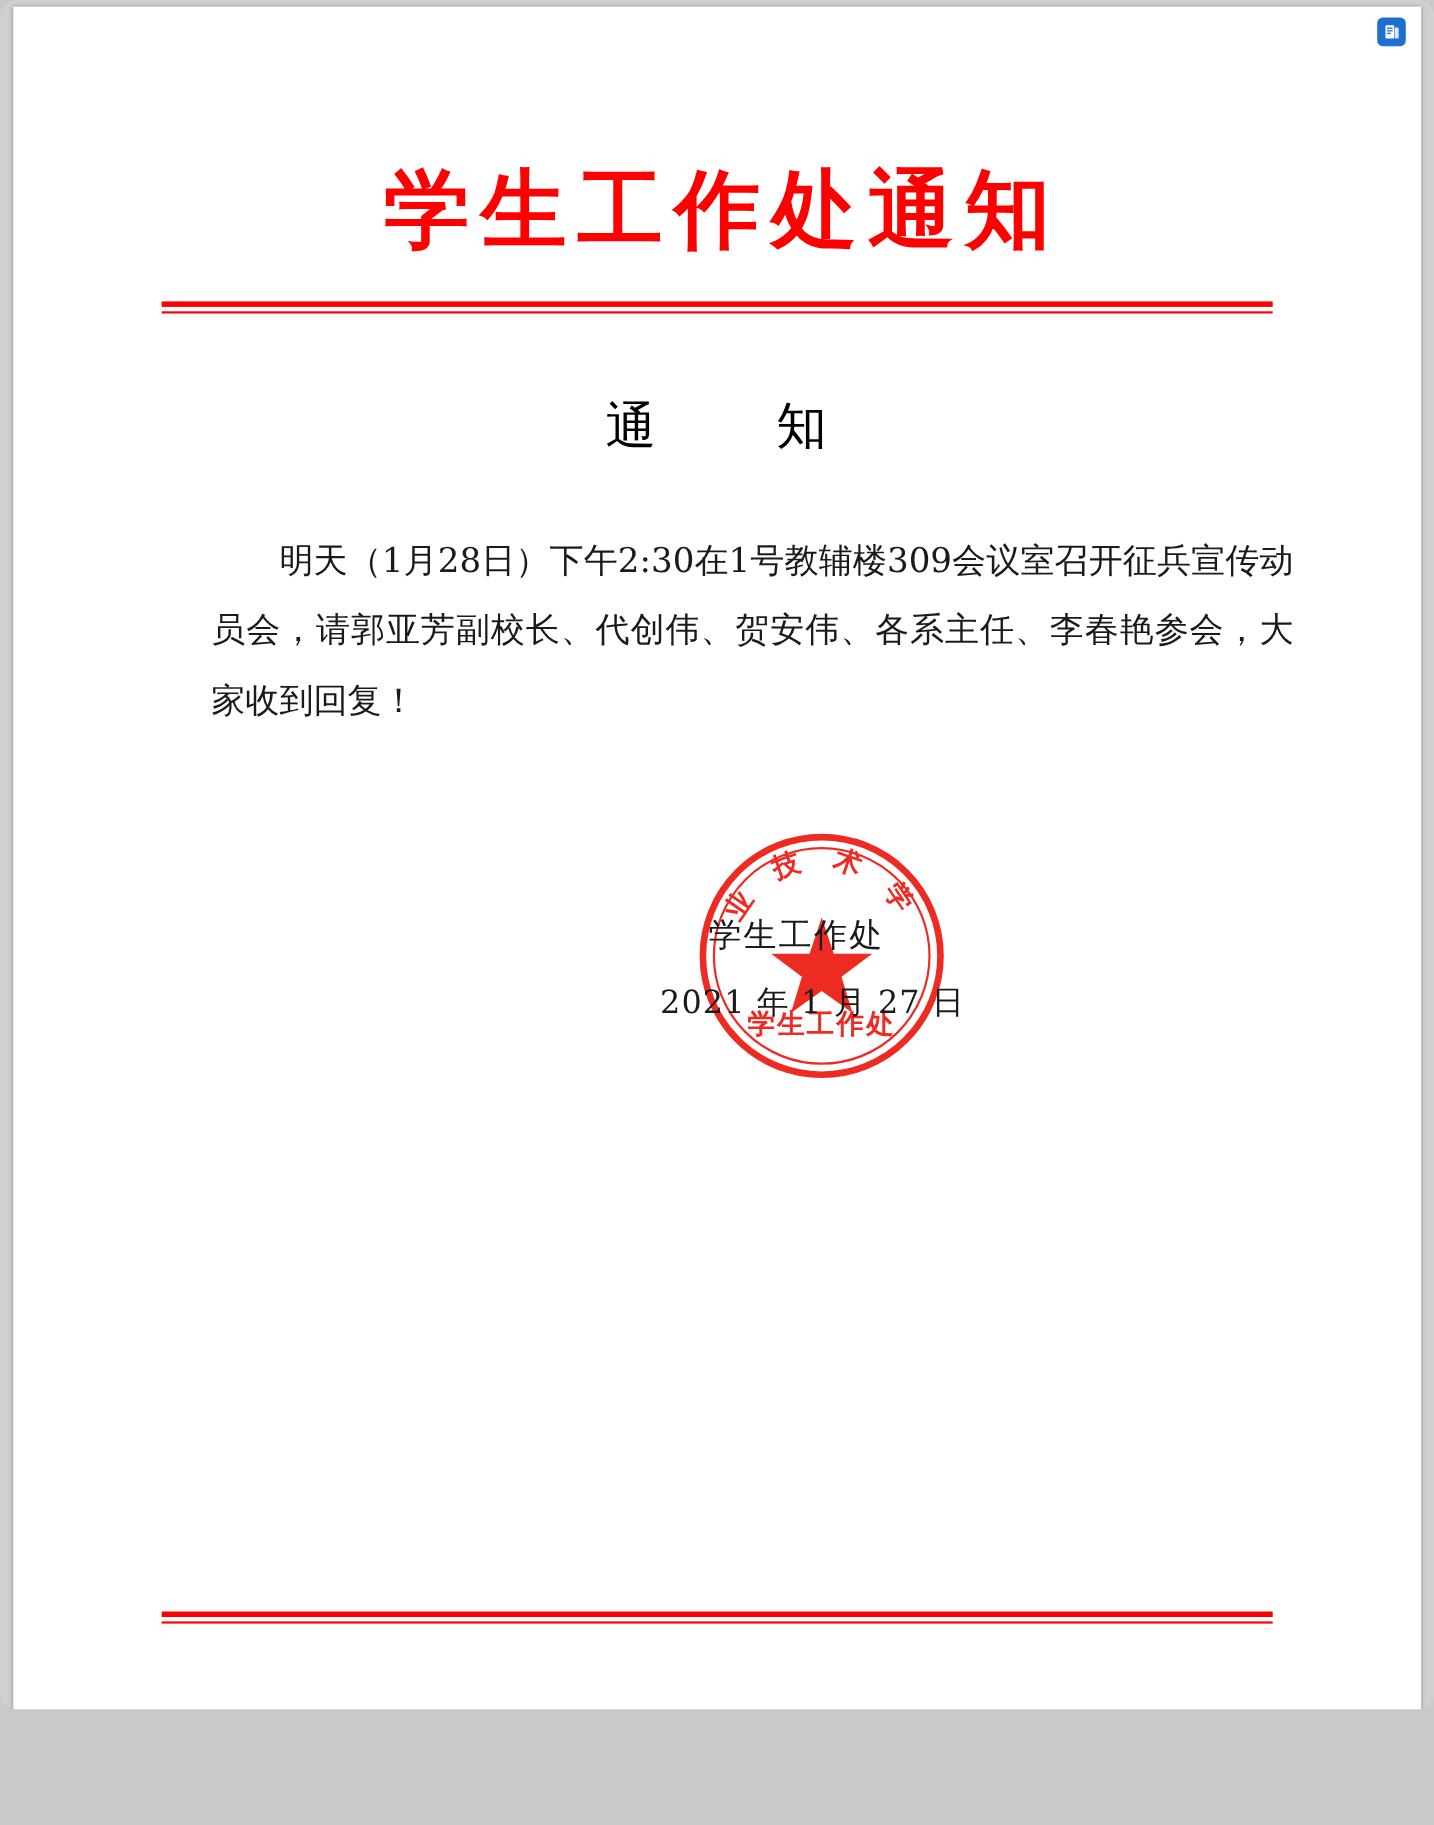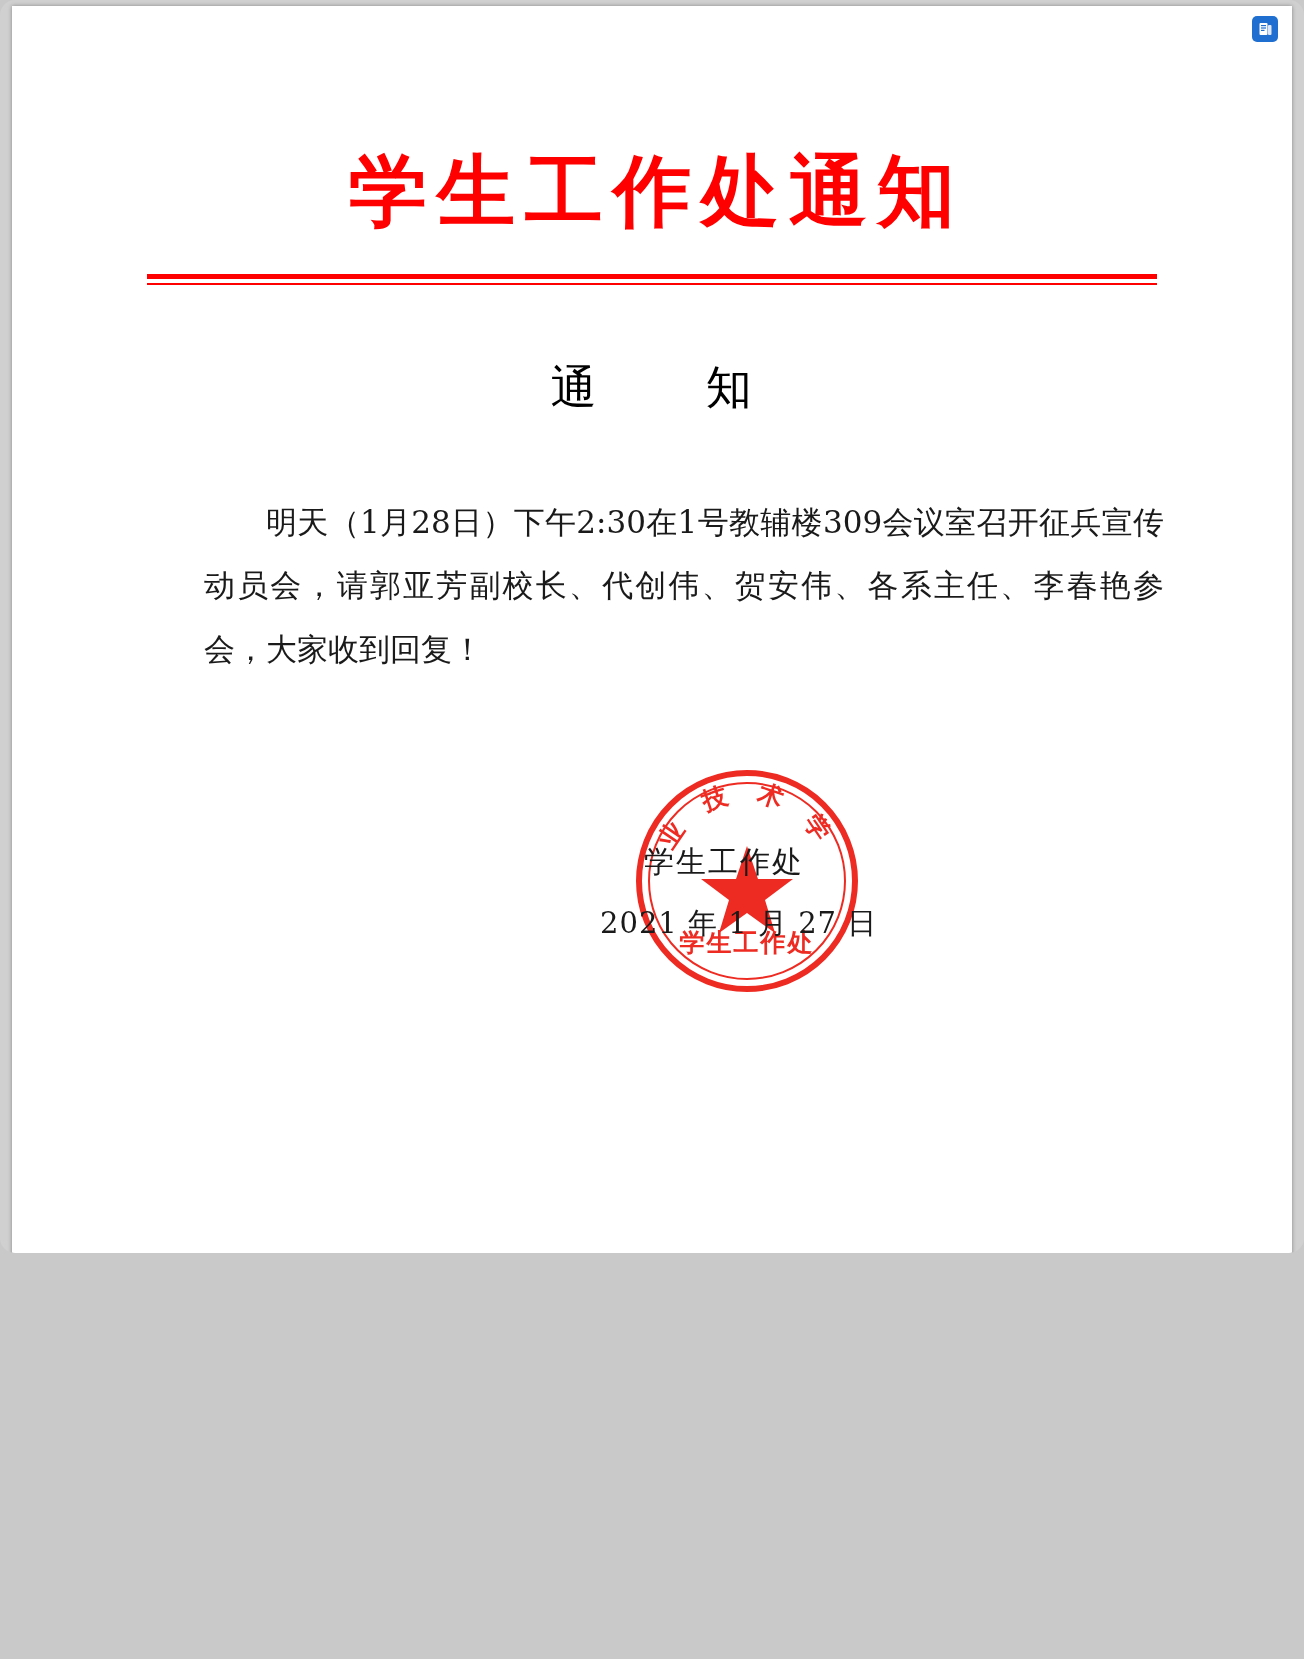--- a/index.html
+++ b/index.html
@@ -3,21 +3,21 @@
 <meta charset="utf-8">
 <style>
   html, body {
     margin: 0;
     padding: 0;
     background: #c9c9c9;
     font-family: "Liberation Serif", serif;
   }
   .viewport {
     width: 1304px;
-    height: 1253px;
+    height: 1554px;
     position: relative;
     background: #d0d0d0;
     overflow: hidden;
     border-radius: 15px;
   }
   .page {
     position: absolute;
     left: 12px;
     top: 6px;
     width: 1280px;
@@ -85,21 +85,21 @@
     text-align: center;
     font-size: 46px;
     font-weight: normal;
     color: #000000;
     letter-spacing: 2px;
     font-family: "DejaVu Serif", "Liberation Serif", serif;
   }
   .sub-title .gap { display: inline-block; width: 74px; }
 
   .body-text {
-    margin: 12px;
+    margin: 0;
     padding: 60px 116px 0 180px;
     font-size: 31px;
     line-height: 2.05;
     color: #1a1a1a;
     text-align: justify;
     text-indent: 62px;
     font-family: "DejaVu Serif", "Liberation Serif", serif;
   }
 
   .sign-block {

